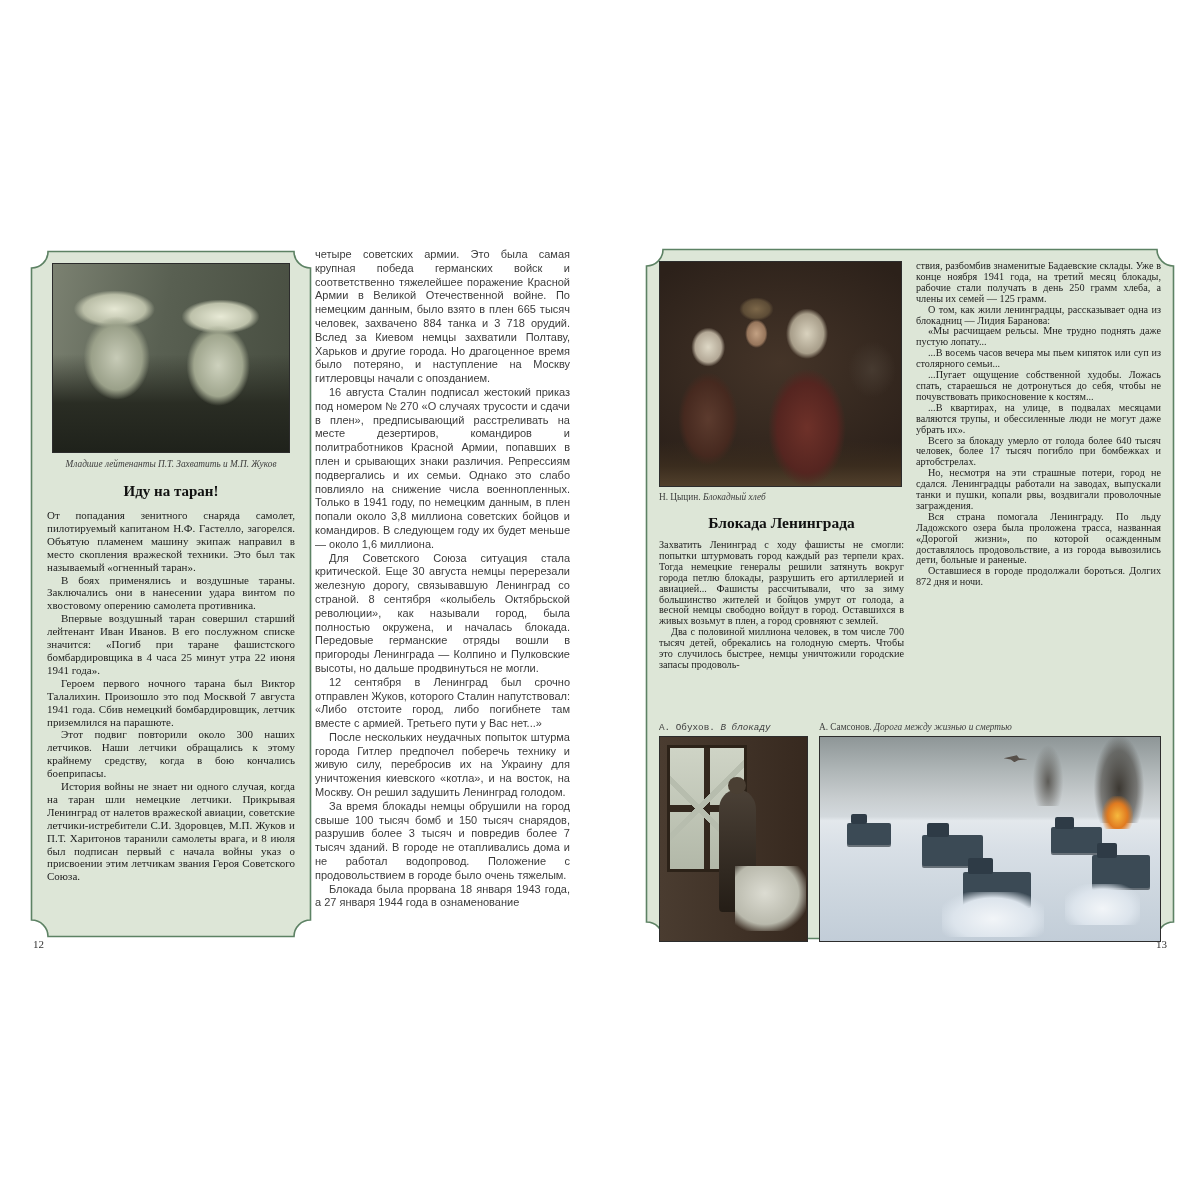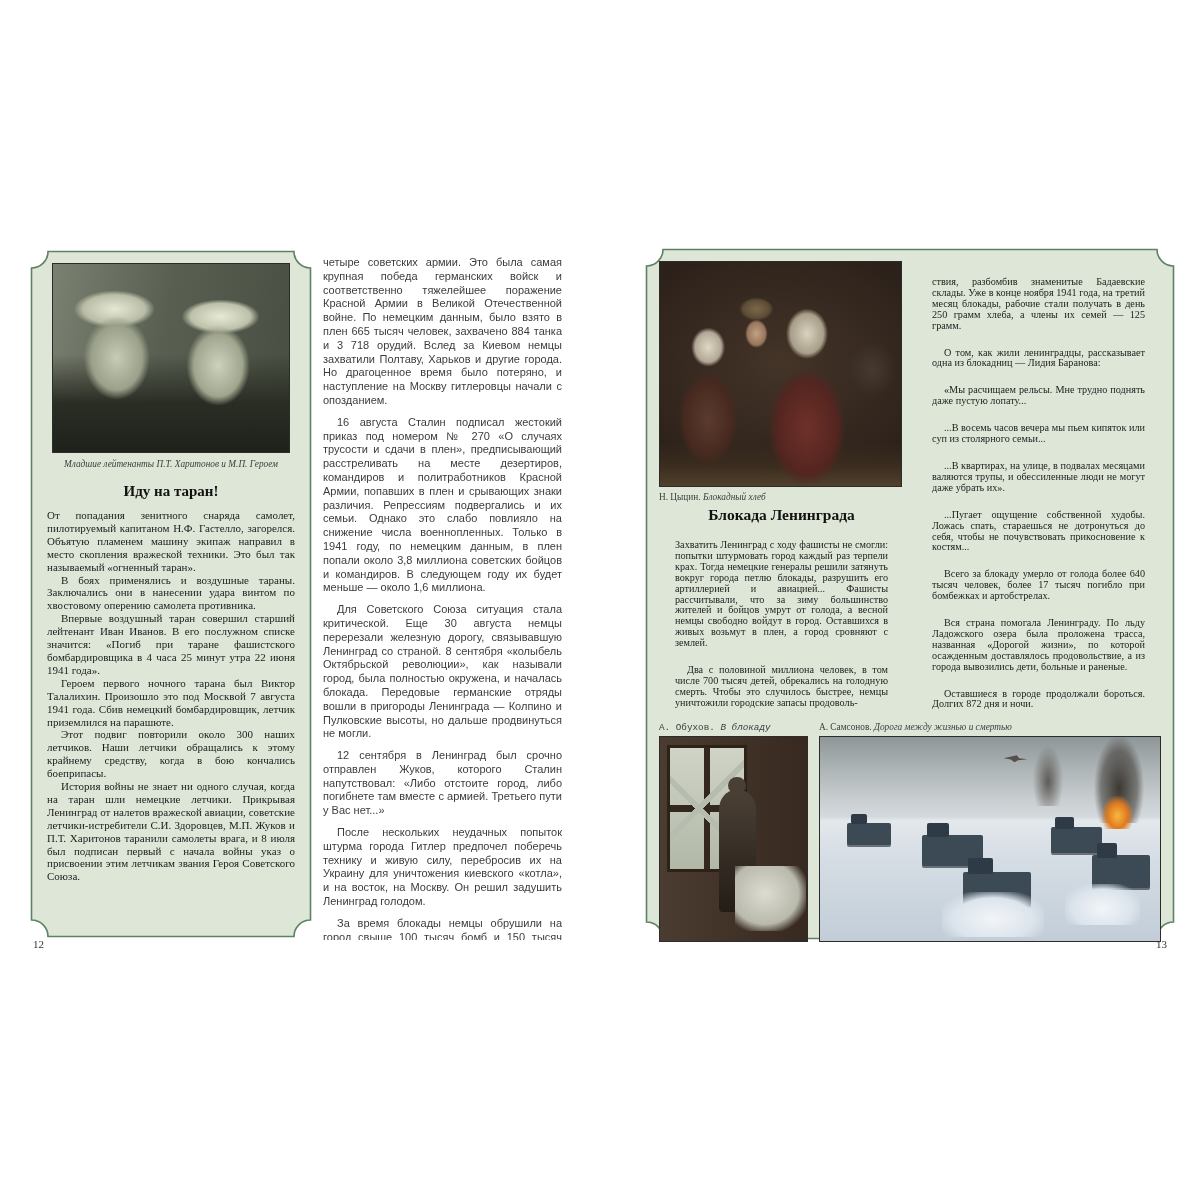--- a/index.html
+++ b/index.html
@@ -57,29 +57,29 @@
     text-align:justify;color:#1d1d1d;
   }
   .sidebar-text p + p{text-indent:14px;}
 
   
   .main-col{
     position:absolute;left:285px;top:3px;width:255px;height:692px;overflow:hidden;
     font-family:"Liberation Sans",sans-serif;
     font-size:11px;line-height:13.8px;color:#3c3c3c;text-align:justify;
   }
-  .main-col p{margin:8px;}
+  .main-col p{margin:0;}
   .main-col p + p{text-indent:14px;}
 
   
   .right-content{position:absolute;left:14px;top:13px;width:502px;}
   .cols{display:flex;gap:12px;height:452px;}
   .rcol{width:245px;overflow:hidden;}
   .serif-text p{
-    margin:16px;font-size:10.2px;line-height:10.9px;
+    margin:0;font-size:10.2px;line-height:10.9px;
     text-align:justify;color:#1d1d1d;
   }
   .serif-text p + p{text-indent:12px;}
 
   .painting{border:1px solid #2c2c2c;box-sizing:border-box;position:relative;overflow:hidden;}
   .painting-bread{
     width:243px;height:226px;
     background:
       radial-gradient(ellipse 26px 30px at 20% 38%, #ded8c6 0%, #b3a896 50%, rgba(0,0,0,0) 65%),
       radial-gradient(ellipse 40px 62px at 20% 70%, #5c3b2e 0%, #46291f 60%, rgba(0,0,0,0) 75%),
@@ -90,21 +90,21 @@
       radial-gradient(ellipse 34px 40px at 88% 48%, #463a30 0%, rgba(0,0,0,0) 70%),
       linear-gradient(to top, #51402c 0%, #3a2c1e 9%, rgba(58,44,30,0) 20%),
       radial-gradient(ellipse 90% 70% at 50% 45%, #443428 0%, #2c211a 78%),
       #241b15;
   }
   .caption-line{
     margin:5px 0 0 0;font-size:9.3px;line-height:11px;color:#3d3d3d;white-space:nowrap;
   }
   .caption-line .cap-title{font-style:italic;}
   .right-heading{
-    margin:3px 0 8px 0;text-align:center;
+    margin:11px 0 8px 0;text-align:center;
     font-weight:bold;font-size:15.5px;color:#111;
   }
   .bottom-captions{display:flex;margin-top:4px;}
   .bc1{width:160px;font-family:Liberation Mono, monospace;}
   .bc2{flex:1;}
   .bottom-row{display:flex;gap:11px;margin-top:3px;}
 
   .painting-blockade{
     width:149px;height:206px;flex:none;
     background:linear-gradient(90deg,#4a3c30 0%,#37291f 100%);
@@ -162,21 +162,21 @@
 <body>
 
 <div class="page page-left">
 
   <div class="frame frame-sidebar">
     <svg viewBox="0 0 282 688" preserveAspectRatio="none">
       <path d="M 18 1.5 H 264 A 16.5 16.5 0 0 0 280.5 18 V 670 A 16.5 16.5 0 0 0 264 686.5 H 18 A 16.5 16.5 0 0 0 1.5 670 V 18 A 16.5 16.5 0 0 0 18 1.5 Z" fill="#dde6d7" stroke="#5d8264" stroke-width="1.6"></path>
     </svg>
     <div class="sidebar-content">
       <div class="photo"></div>
-      <div class="photo-caption">Младшие лейтенанты П.Т. Харитонов и М.П. Героем</div>
+      <div class="photo-caption">Младшие лейтенанты П.Т. Захватить и М.П. Жуков</div>
       <div class="sidebar-heading">Иду на таран!</div>
       <div class="sidebar-text">
         <p>От попадания зенитного снаряда самолет, пилотируемый капитаном Н.Ф. Гастелло, загорелся. Объятую пламенем машину экипаж направил в место скопления вражеской техники. Это был так называемый «огненный таран».</p>
         <p>В боях применялись и воздушные тараны. Заключались они в нанесении удара винтом по хвостовому оперению самолета противника.</p>
         <p>Впервые воздушный таран совершил старший лейтенант Иван Иванов. В его послужном списке значится: «Погиб при таране фашистского бомбардировщика в 4 часа 25 минут утра 22 июня 1941 года».</p>
         <p>Героем первого ночного тарана был Виктор Талалихин. Произошло это под Москвой 7 августа 1941 года. Сбив немецкий бомбардировщик, летчик приземлился на парашюте.</p>
         <p>Этот подвиг повторили около 300 наших летчиков. Наши летчики обращались к этому крайнему средству, когда в бою кончались боеприпасы.</p>
         <p>История войны не знает ни одного случая, когда на таран шли немецкие летчики. Прикрывая Ленинград от налетов вражеской авиации, советские летчики-истребители С.И. Здоровцев, М.П. Жуков и П.Т. Харитонов таранили самолеты врага, и 8 июля был подписан первый с начала войны указ о присвоении этим летчикам звания Героя Советского Союза.</p>
       </div>
     </div>
@@ -216,23 +216,24 @@
             <p>Захватить Ленинград с ходу фашисты не смогли: попытки штурмовать город каждый раз терпели крах. Тогда немецкие генералы решили затянуть вокруг города петлю блокады, разрушить его артиллерией и авиацией... Фашисты рассчитывали, что за зиму большинство жителей и бойцов умрут от голода, а весной немцы свободно войдут в город. Оставшихся в живых возьмут в плен, а город сровняют с землей.</p>
             <p>Два с половиной миллиона человек, в том числе 700 тысяч детей, обрекались на голодную смерть. Чтобы это случилось быстрее, немцы уничтожили городские запасы продоволь-</p>
           </div>
         </div>
 
         <div class="rcol serif-text">
           <p>ствия, разбомбив знаменитые Бадаевские склады. Уже в конце ноября 1941 года, на третий месяц блокады, рабочие стали получать в день 250 грамм хлеба, а члены их семей — 125 грамм.</p>
           <p>О том, как жили ленинградцы, рассказывает одна из блокадниц — Лидия Баранова:</p>
           <p>«Мы расчищаем рельсы. Мне трудно поднять даже пустую лопату...</p>
           <p>...В восемь часов вечера мы пьем кипяток или суп из столярного семьи...</p>
+          <p>...Пугает ощущение собственной худобы. Ложась спать, стараешься не дотронуться до себя, чтобы не почувствовать прикосновение к костям...</p>
           <p>...В квартирах, на улице, в подвалах месяцами валяются трупы, и обессиленные люди не могут даже убрать их».</p>
-          <p>...Пугает ощущение собственной худобы. Ложась спать, стараешься не дотронуться до себя, чтобы не почувствовать прикосновение к костям...</p>
           <p>Всего за блокаду умерло от голода более 640 тысяч человек, более 17 тысяч погибло при бомбежках и артобстрелах.</p>
+          <p>Но, несмотря на эти страшные потери, город не сдался. Ленинградцы работали на заводах, выпускали танки и пушки, копали рвы, воздвигали проволочные заграждения.</p>
           <p>Вся страна помогала Ленинграду. По льду Ладожского озера была проложена трасса, названная «Дорогой жизни», по которой осажденным доставлялось продовольствие, а из города вывозились дети, больные и раненые.</p>
           <p>Оставшиеся в городе продолжали бороться. Долгих 872 дня и ночи.</p>
         </div>
       </div>
 
       <div class="bottom-captions">
         <div class="caption-line bc1">
           <span class="cap-author">А. Обухов.</span>
           <span class="cap-title">В блокаду</span>
         </div>

